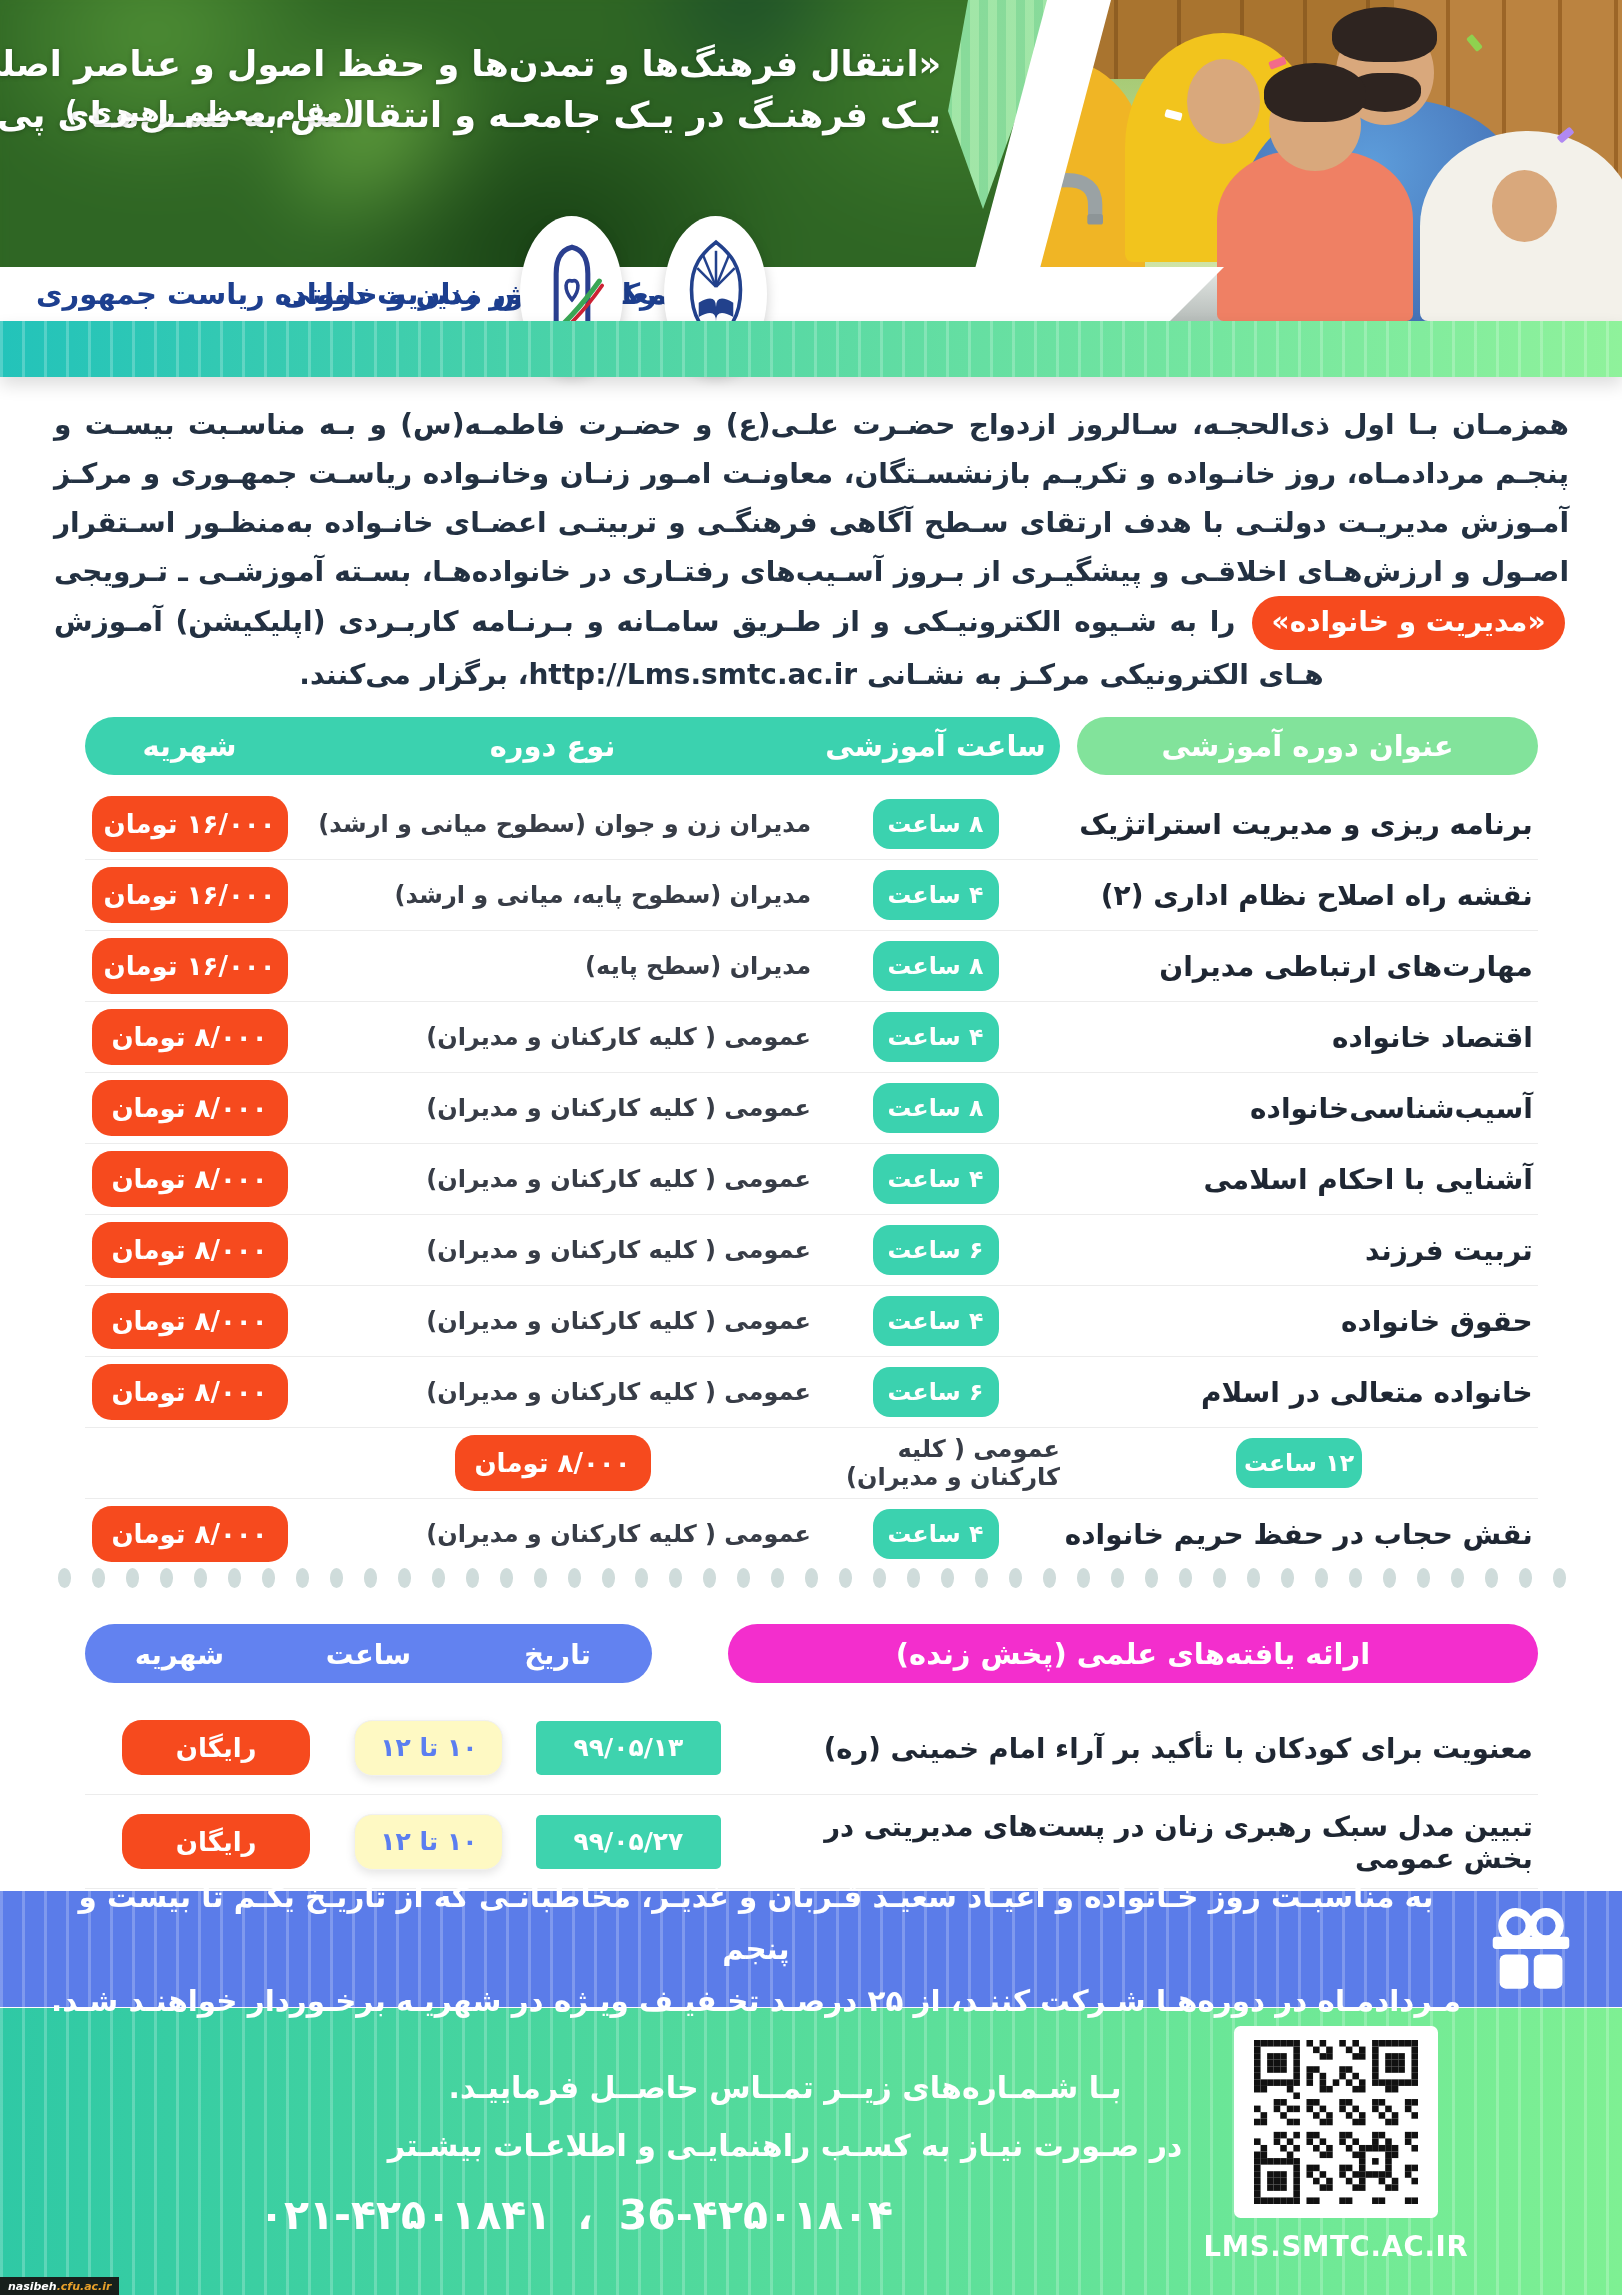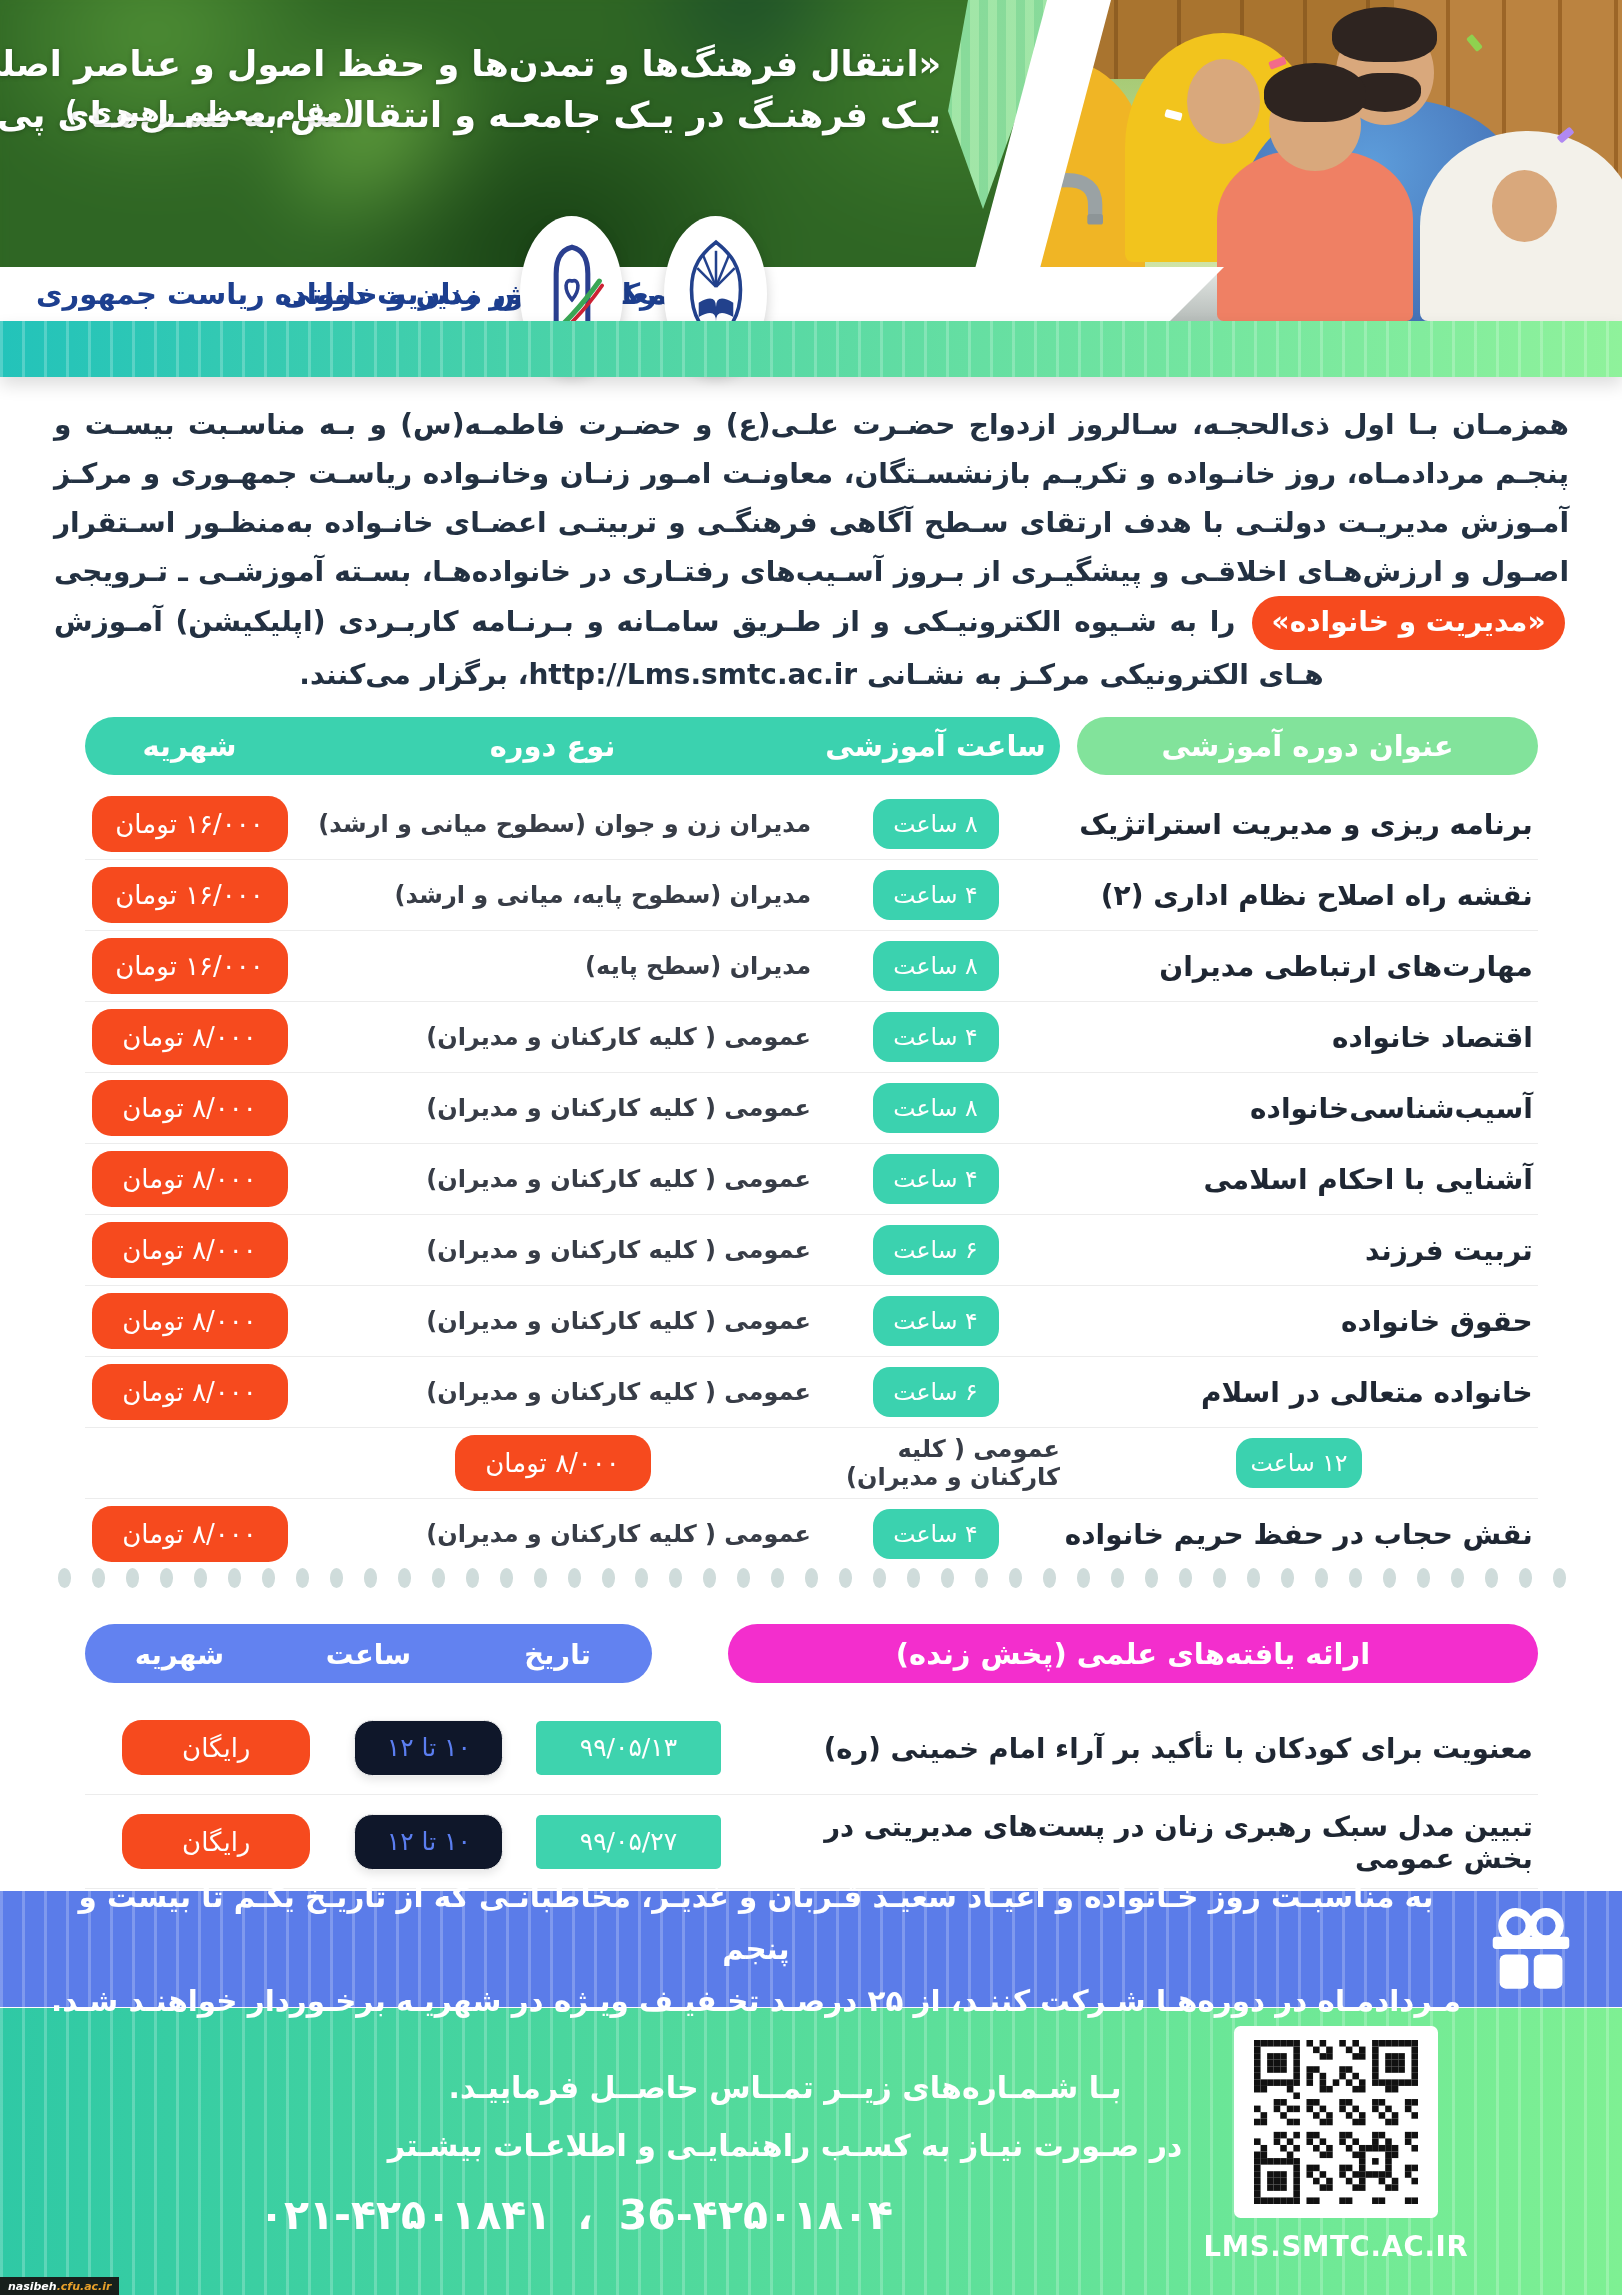--- a/index.html
+++ b/index.html
@@ -89,21 +89,21 @@
              color:#fff;font-size:29px;font-weight:bold;}
   .ph-title{background:#82e39b;margin-left:17px;}
   .ph-rest{background:#3bd2af;display:grid;grid-template-columns:249px 517px 209px;align-items:center;}
   .ph-rest span{text-align:center;}
   .crows{margin-top:14.4px;}
   .crow{display:grid;grid-template-columns:478px 249px 517px 209px;align-items:center;min-height:70px;}
   .crow + .crow{border-top:1.3px solid #ececec;}
   .c-title{font-size:28px;font-weight:bold;color:#1f2733;text-align:right;padding-right:5.2px;}
   .c-hours,.c-fee{display:flex;justify-content:center;}
   .c-type{font-size:24px;font-weight:600;color:#383d47;text-align:right;}
-  .pill{display:flex;align-items:center;justify-content:center;color:#fff;font-weight:normal;}
+  .pill{display:flex;align-items:center;justify-content:center;color:#fff;font-weight:bold;}
   .pill.teal{background:#3bd2af;width:126px;height:50px;border-radius:17px;font-size:23.6px;}
   .pill.orange{background:#f64a1e;width:196px;height:56px;border-radius:19.6px;font-size:26px;}
 
   
   .dots{position:absolute;top:1568px;left:58px;width:1508px;display:flex;justify-content:space-between;}
   .dots i{width:13px;height:19.6px;border-radius:50%;background:#cfdcdb;display:block;}
 
   
   .webinars{position:absolute;top:1624px;left:85px;width:1453px;direction:rtl;}
   .whead{display:flex;justify-content:space-between;align-items:center;}
@@ -111,21 +111,21 @@
            font-size:29px;font-weight:bold;display:flex;align-items:center;justify-content:center;}
   .wh-blue{width:567px;height:59px;border-radius:29.4px;background:#6282f0;color:#fff;
            font-size:27.5px;font-weight:bold;display:grid;grid-template-columns:1fr 1fr 1fr;align-items:center;}
   .wh-blue span{text-align:center;}
   .wrows{margin-top:18.3px;}
   .wrow{display:grid;grid-template-columns:792px 196px 164px 222px;column-gap:19.6px;
         align-items:center;min-height:93px;border-bottom:1.3px solid #ececec;}
   .w-title{font-size:27.5px;font-weight:bold;color:#1f2733;text-align:right;padding-right:5.2px;}
   .w-date,.w-time,.w-fee{display:flex;justify-content:center;}
   .pill.date{background:#3ed3ae;width:185px;height:54px;border-radius:5px;font-size:25px;}
-  .pill.time{background:#0f172a;color:#5b7ef0;width:147px;height:54px;border-radius:18.3px;font-size:25px;
+  .pill.time{background:#fef9c3;color:#5b7ef0;width:147px;height:54px;border-radius:18.3px;font-size:25px;
              border:1.3px solid #f0f0f0;box-shadow:0 3.9px 9.2px rgba(0,0,0,.10);}
   .pill.free{background:#f64a1e;width:188px;height:55px;border-radius:19.6px;font-size:26px;}
 
   
   .discount{position:absolute;top:1891px;left:0;width:1623px;height:116px;background:#5b7ce9;}
   .discount-text{position:absolute;top:50%;transform:translateY(-50%);right:157px;left:46px;
      direction:rtl;text-align:center;color:#fff;font-size:29.4px;font-weight:bold;line-height:52px;z-index:2;}
   .gift{position:absolute;right:51px;top:17px;z-index:2;}
 
   

